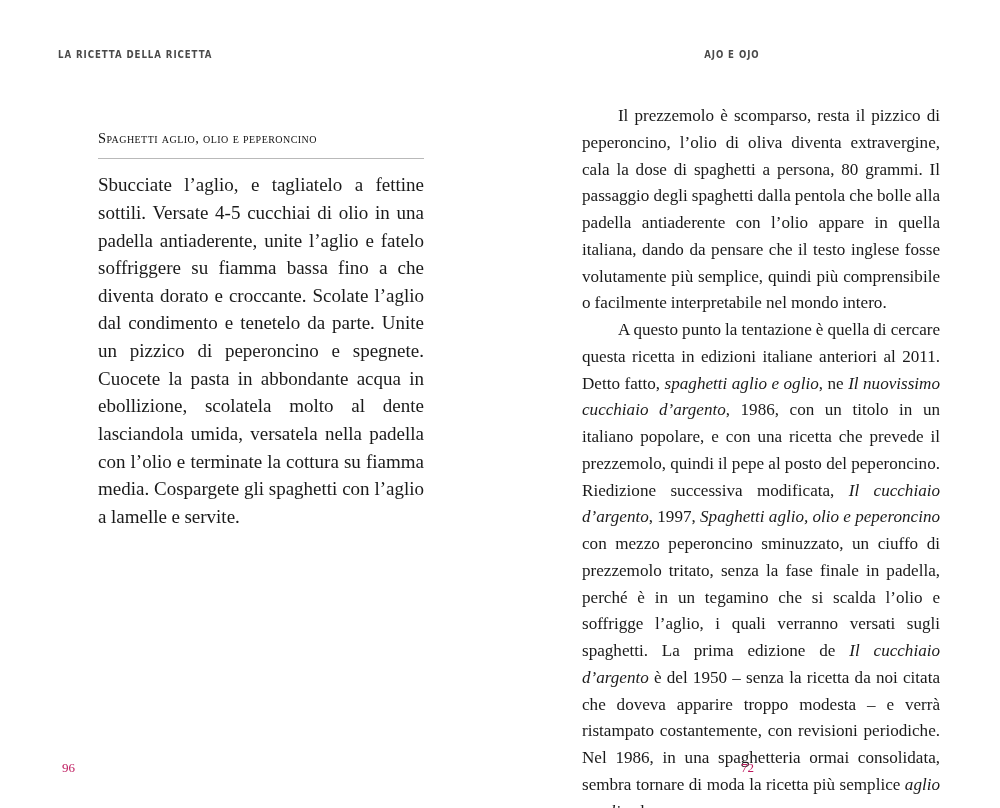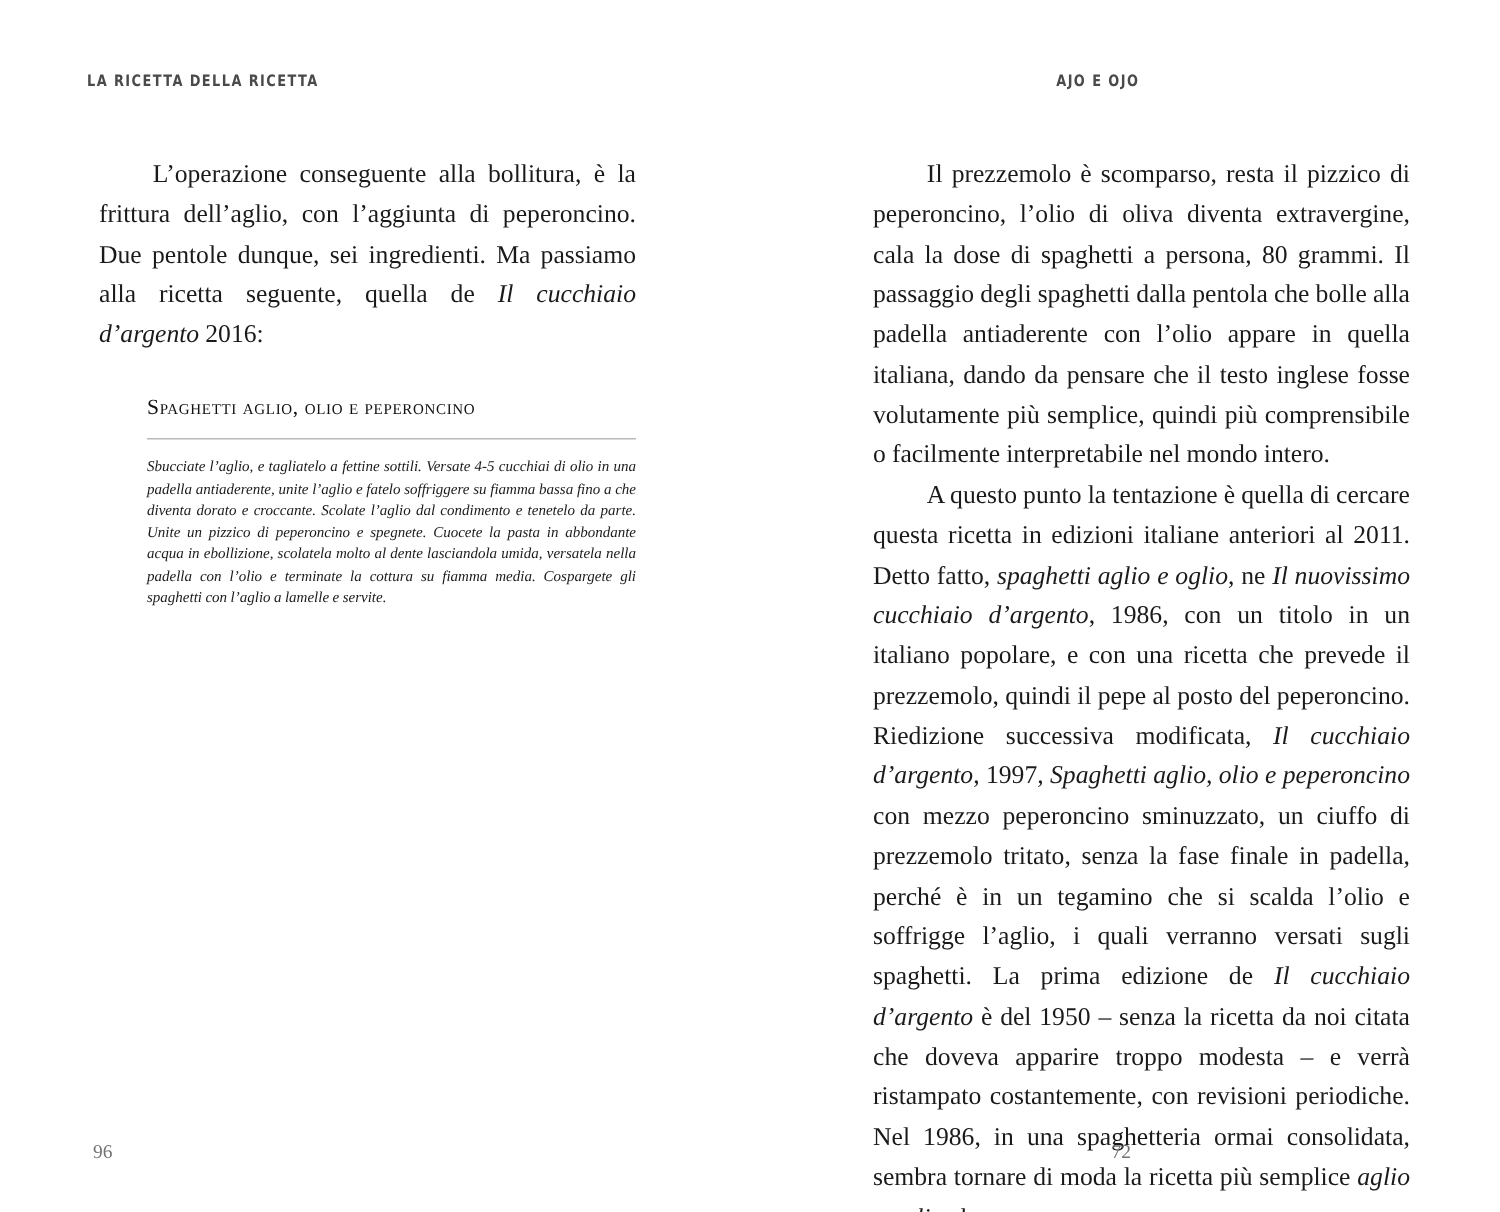--- a/index.html
+++ b/index.html
@@ -37,21 +37,21 @@
   }
   .runhead-left  { left: 58px;  transform-origin: left center; }
   .runhead-right { right: 56px; transform-origin: right center; }
 
   
   .folio {
     position: absolute;
     bottom: 32px;
     font-family: "Liberation Serif", serif;
     font-size: 13px;
-    color: #737373;
+    color: #be185d;
   }
   .folio-left  { left: 62px; }
   .folio-right { right: 62px; }
 
   
   .col {
     position: absolute;
     top: 103px;
     width: 358px;
     font-size: 17.1px;
@@ -95,38 +95,36 @@
   }
   .recipe-block {
     font-size: 13.9px;
     line-height: 1.455;
     margin: 0 0 15px 0;
     text-align: left;
     text-indent: 0;
   }
   .recipe-block:last-child { margin-bottom: 0; }
   .recipe-method {
-    font-size: 10px;
+    font-size: 19px;
     line-height: 1.455;
     text-align: justify;
     text-indent: 0;
     margin: 0;
-    font-style: italic;
   }
 </style>
 </head>
 <body>
 
 <div class="spread">
 
   <div class="runhead runhead-left">LA RICETTA DELLA RICETTA</div>
 
   <div class="col col-left">
 
-    <p><span>L’operazione conseguente alla bollitura, è la frittura dell’aglio, con l’aggiunta di peperoncino. Due pentole dunque, sei ingredienti. Ma passiamo alla ricetta seguente, quella de </span><i>Il cucchiaio d’argento</i><span> 2016:</span></p>
 
     <div class="recipe">
       <div class="recipe-title">Spaghetti aglio, olio e peperoncino</div>
       <hr class="recipe-rule">
       <div class="recipe-method">Sbucciate l’aglio, e tagliatelo a fettine sottili. Versate 4-5 cucchiai di olio in una padella antiaderente, unite l’aglio e fatelo soffriggere su fiamma bassa fino a che diventa dorato e croccante. Scolate l’aglio dal condimento e tenetelo da parte. Unite un pizzico di peperoncino e spegnete. Cuocete la pasta in abbondante acqua in ebollizione, scolatela molto al dente lasciandola umida, versatela nella padella con l’olio e terminate la cottura su fiamma media. Cospargete gli spaghetti con l’aglio a lamelle e servite.</div>
     </div>
 
   </div>
 
   <div class="folio folio-left">96</div>

